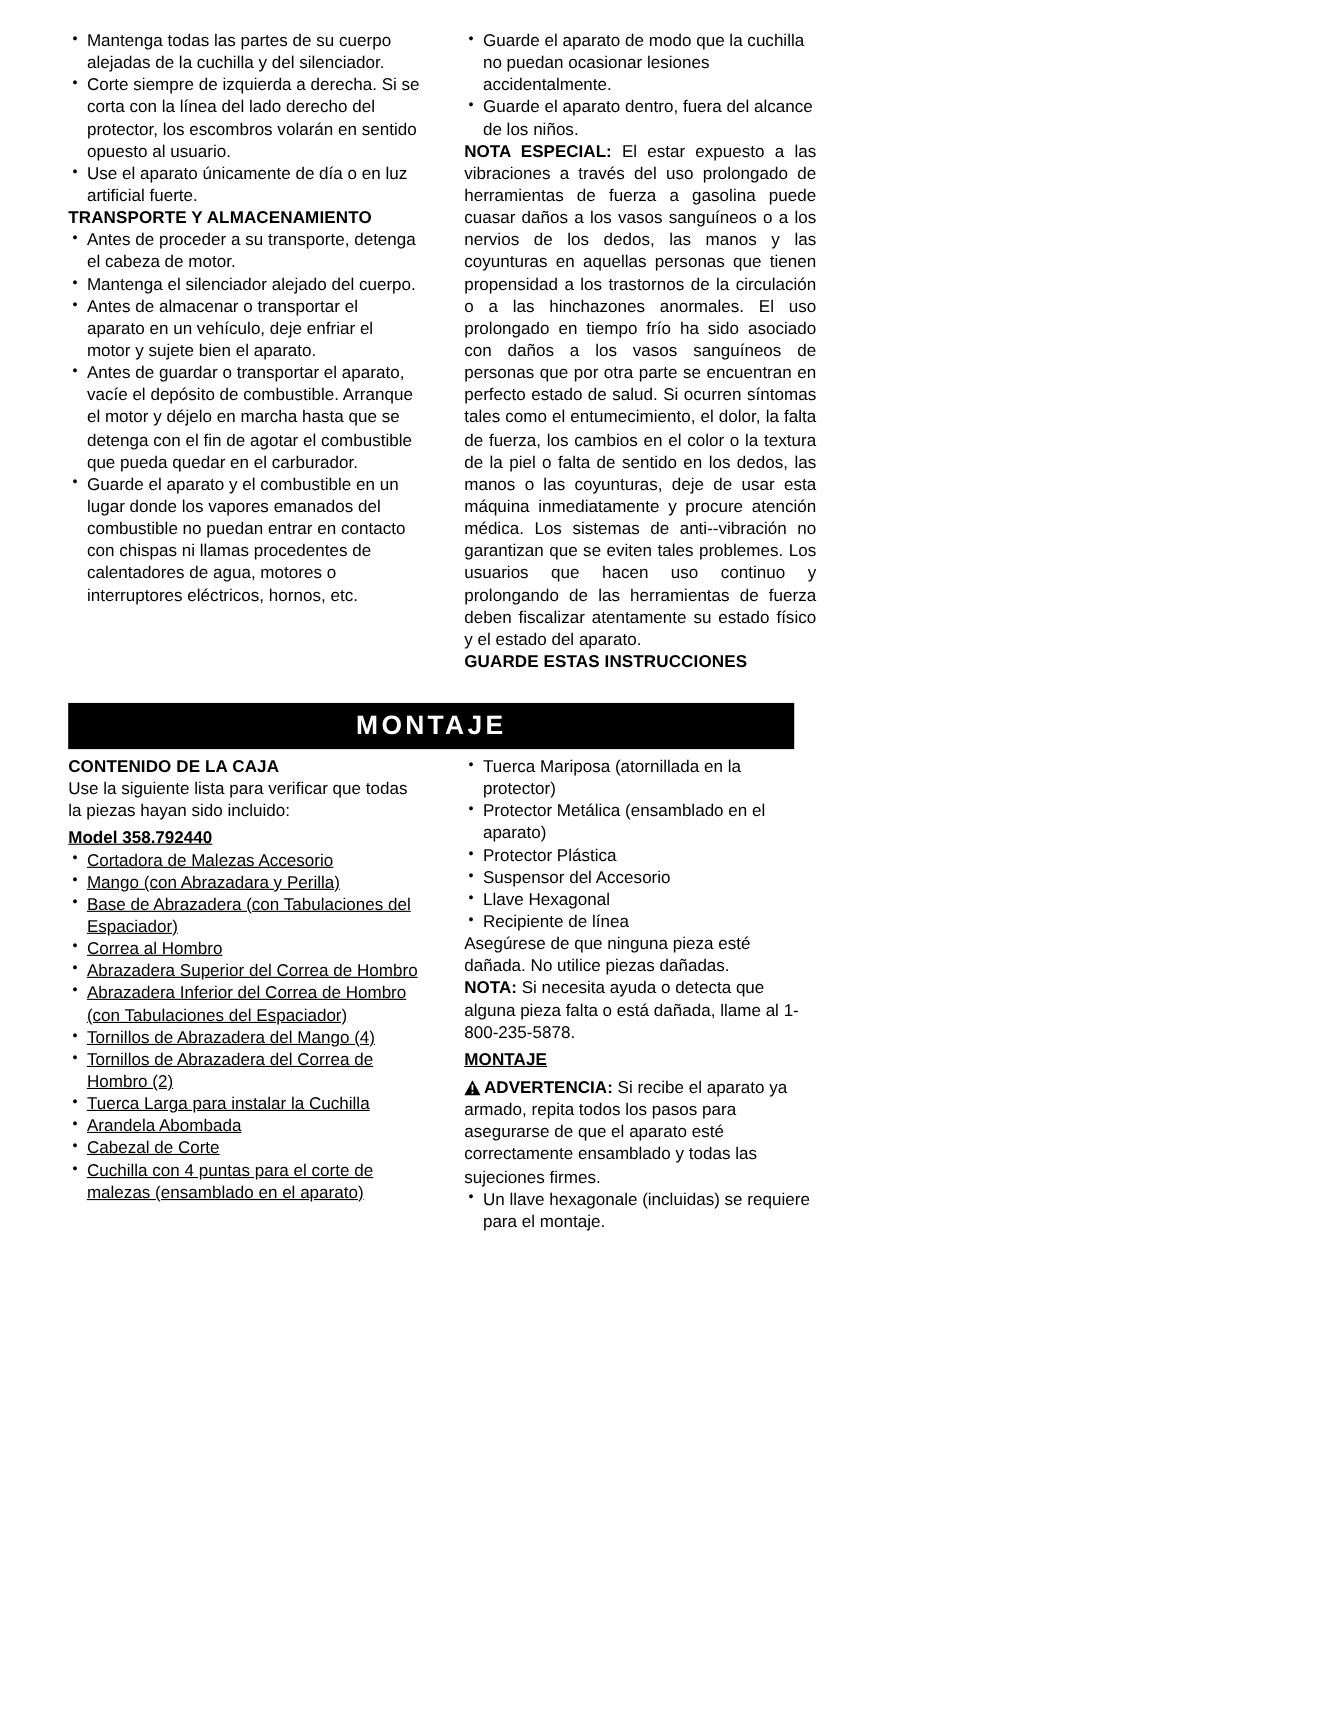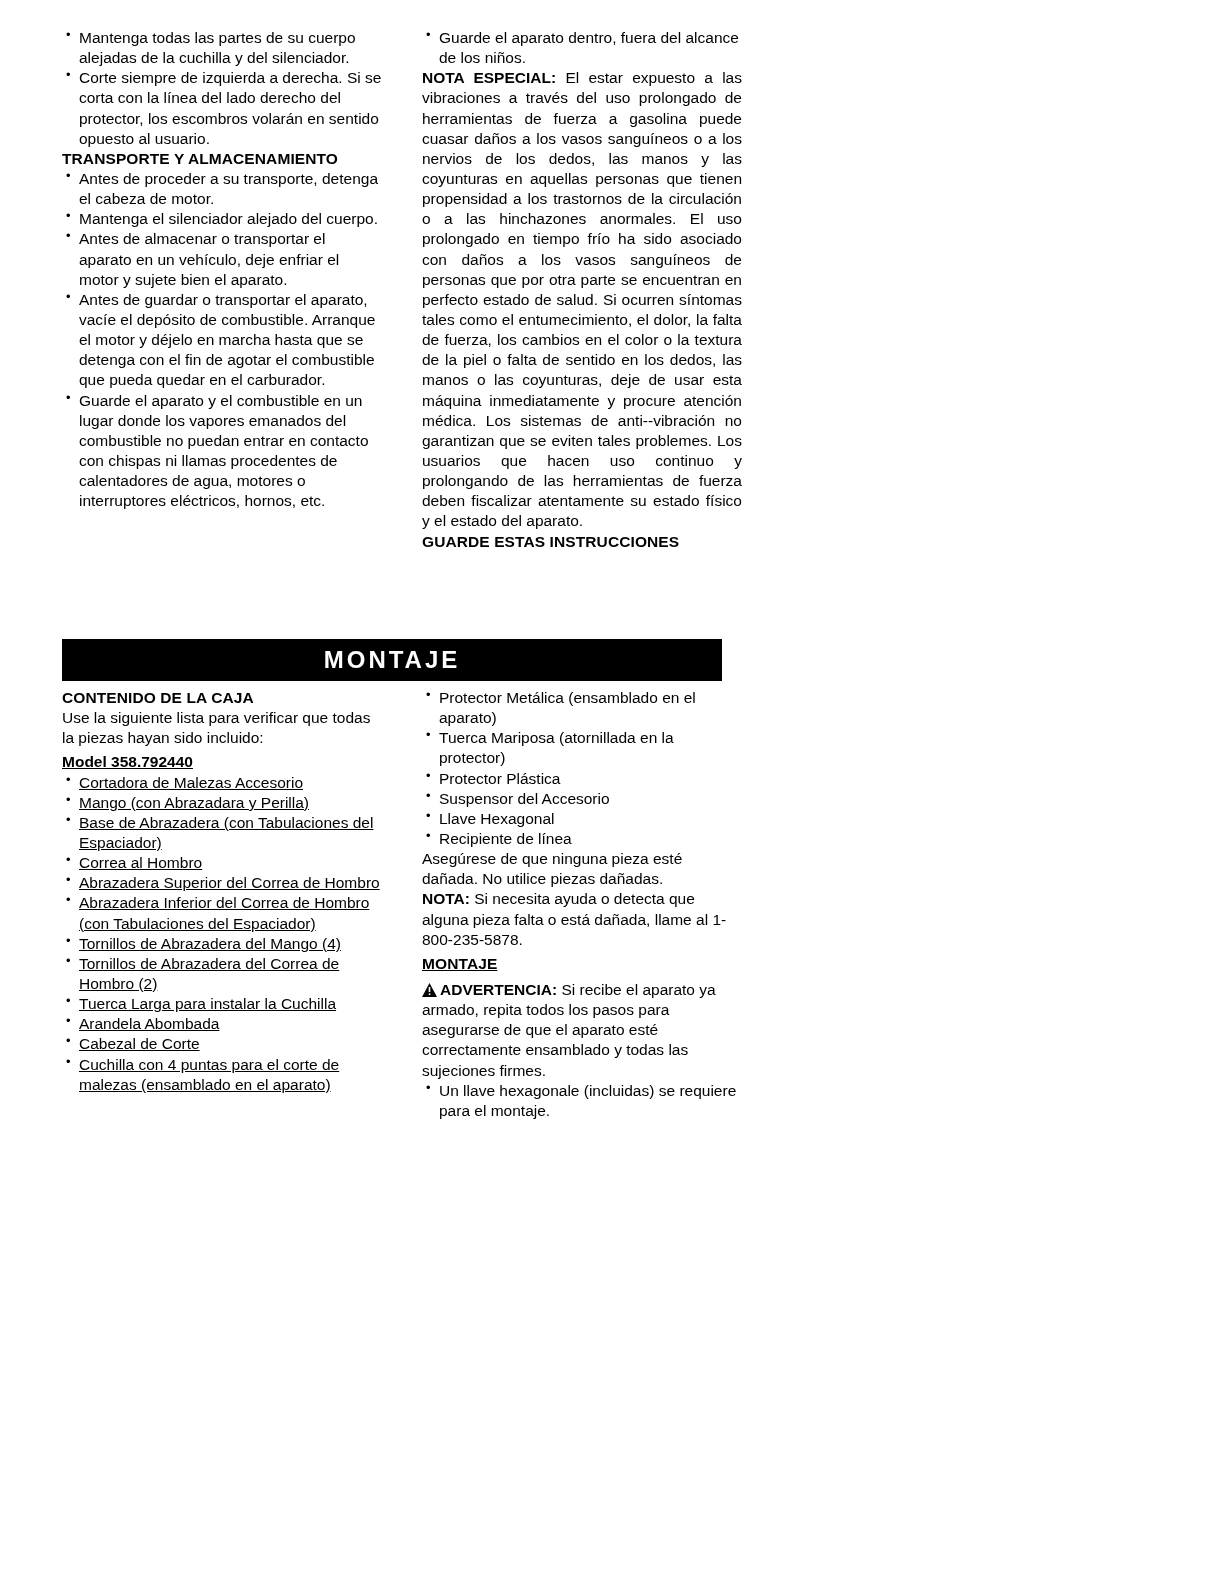--- a/index.html
+++ b/index.html
@@ -113,33 +113,35 @@
 <body>
 
 <div class="page">
 
   <div class="columns">
 
     <div class="col col-left">
       <ul class="bullets">
         <li>Mantenga todas las partes de su cuerpo alejadas de la cuchilla y del silenciador.</li>
         <li class="just">Corte siempre de izquierda a derecha. Si se corta con la línea del lado derecho del protector, los escombros volarán en sentido opuesto al usuario.</li>
+        <li>Use el aparato únicamente de día o en luz artificial fuerte.</li>
       </ul>
       <p class="heading">TRANSPORTE Y ALMACENAMIENTO</p>
       <ul class="bullets">
         <li>Antes de proceder a su transporte, detenga el cabeza de motor.</li>
         <li>Mantenga el silenciador alejado del cuerpo.</li>
         <li>Antes de almacenar o transportar el aparato en un vehículo, deje enfriar el motor y sujete bien el aparato.</li>
         <li>Antes de guardar o transportar el aparato, vacíe el depósito de combustible. Arranque el motor y déjelo en marcha hasta que se detenga con el fin de agotar el combustible que pueda quedar en el carburador.</li>
         <li>Guarde el aparato y el combustible en un lugar donde los vapores emanados del combustible no puedan entrar en contacto con chispas ni llamas procedentes de calentadores de agua, motores o interruptores eléctricos, hornos, etc.</li>
       </ul>
     </div>
 
     <div class="col">
       <ul class="bullets">
+        <li>Guarde el aparato de modo que la cuchilla no puedan ocasionar lesiones accidentalmente.</li>
         <li>Guarde el aparato dentro, fuera del alcance de los niños.</li>
       </ul>
       <p class="just"><span class="heading-sm">NOTA ESPECIAL:</span><span> El estar expuesto a las vibraciones a través del uso prolongado de herramientas de fuerza a gasolina puede cuasar daños a los vasos sanguíneos o a los nervios de los dedos, las manos y las coyunturas en aquellas personas que tienen propensidad a los trastornos de la circulación o a las hinchazones anormales. El uso prolongado en tiempo frío ha sido asociado con daños a los vasos sanguíneos de personas que por otra parte se encuentran en perfecto estado de salud. Si ocurren síntomas tales como el entumecimiento, el dolor, la falta de fuerza, los cambios en el color o la textura de la piel o falta de sentido en los dedos, las manos o las coyunturas, deje de usar esta máquina inmediatamente y procure atención médica. Los sistemas de anti--vibración no garantizan que se eviten tales problemes. Los usuarios que hacen uso continuo y prolongando de las herramientas de fuerza deben fiscalizar atentamente su estado físico y el estado del aparato.</span></p>
       <p class="heading" style="">GUARDE ESTAS INSTRUCCIONES</p>
     </div>
 
     <div class="clear"></div>
   </div>
 
   <div class="banner">
@@ -163,22 +165,22 @@
         <li class="just">Tornillos de Abrazadera del Correa de Hombro (2)</li>
         <li>Tuerca Larga para instalar la Cuchilla</li>
         <li>Arandela Abombada</li>
         <li>Cabezal de Corte</li>
         <li>Cuchilla con 4 puntas para el corte de malezas (ensamblado en el aparato)</li>
       </ul>
     </div>
 
     <div class="col">
       <ul class="bullets">
+        <li>Tuerca Mariposa (atornillada en la protector)</li>
         <li>Protector Metálica (ensamblado en el aparato)</li>
-        <li>Tuerca Mariposa (atornillada en la protector)</li>
         <li>Protector Plástica</li>
         <li>Suspensor del Accesorio</li>
         <li>Llave Hexagonal</li>
         <li>Recipiente de línea</li>
       </ul>
       <p>Asegúrese de que ninguna pieza esté dañada. No utilice piezas dañadas.</p>
       <p><span class="heading-sm">NOTA:</span><span> Si necesita ayuda o detecta que alguna pieza falta o está dañada, llame al 1-800-235-5878.</span></p>
       <p class="heading mt4">MONTAJE</p>
       <p class="mt6"><span class="warn-icon"><svg width="15" height="14" viewBox="0 0 15 14">
               <polygon points="7.5,0 15,14 0,14" fill="#000"></polygon>

